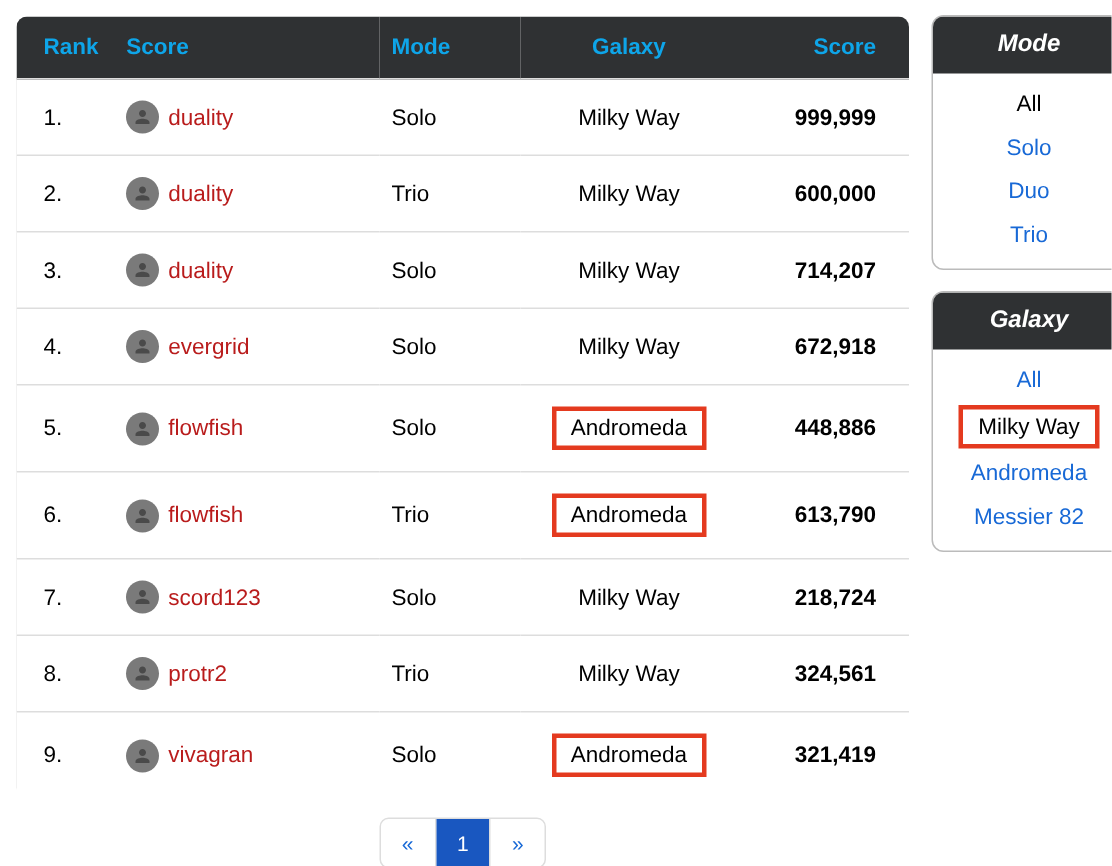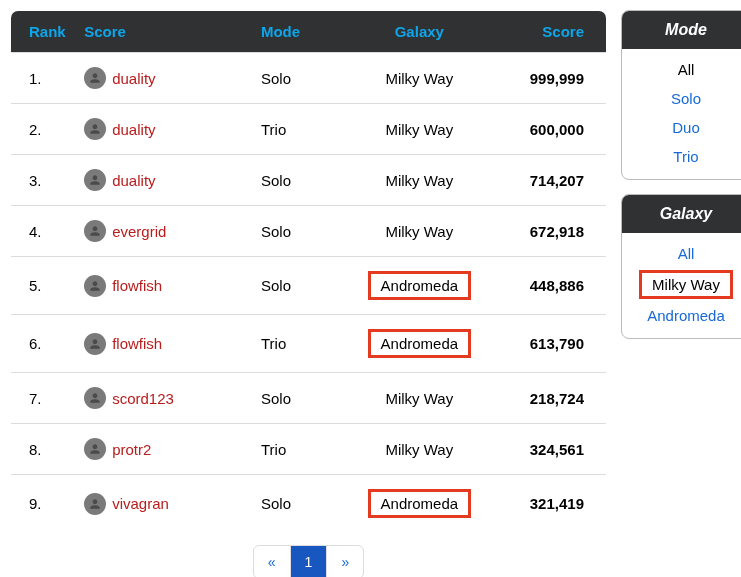--- a/index.html
+++ b/index.html
@@ -231,16 +231,17 @@
           <a href="#" class="filter-item">Trio</a>
         </div>
     </div>
 
     <div class="panel">
       <div class="panel-header">Galaxy</div>
       <div class="panel-body" id="galaxy-body">
           <a href="#" class="filter-item">All</a>
           <a href="#" class="filter-item selected boxed">Milky Way</a>
           <a href="#" class="filter-item">Andromeda</a>
+          <a href="#" class="filter-item">Messier 82</a>
         </div>
     </div>
   </div>
 </div>
 
 </body></html>

